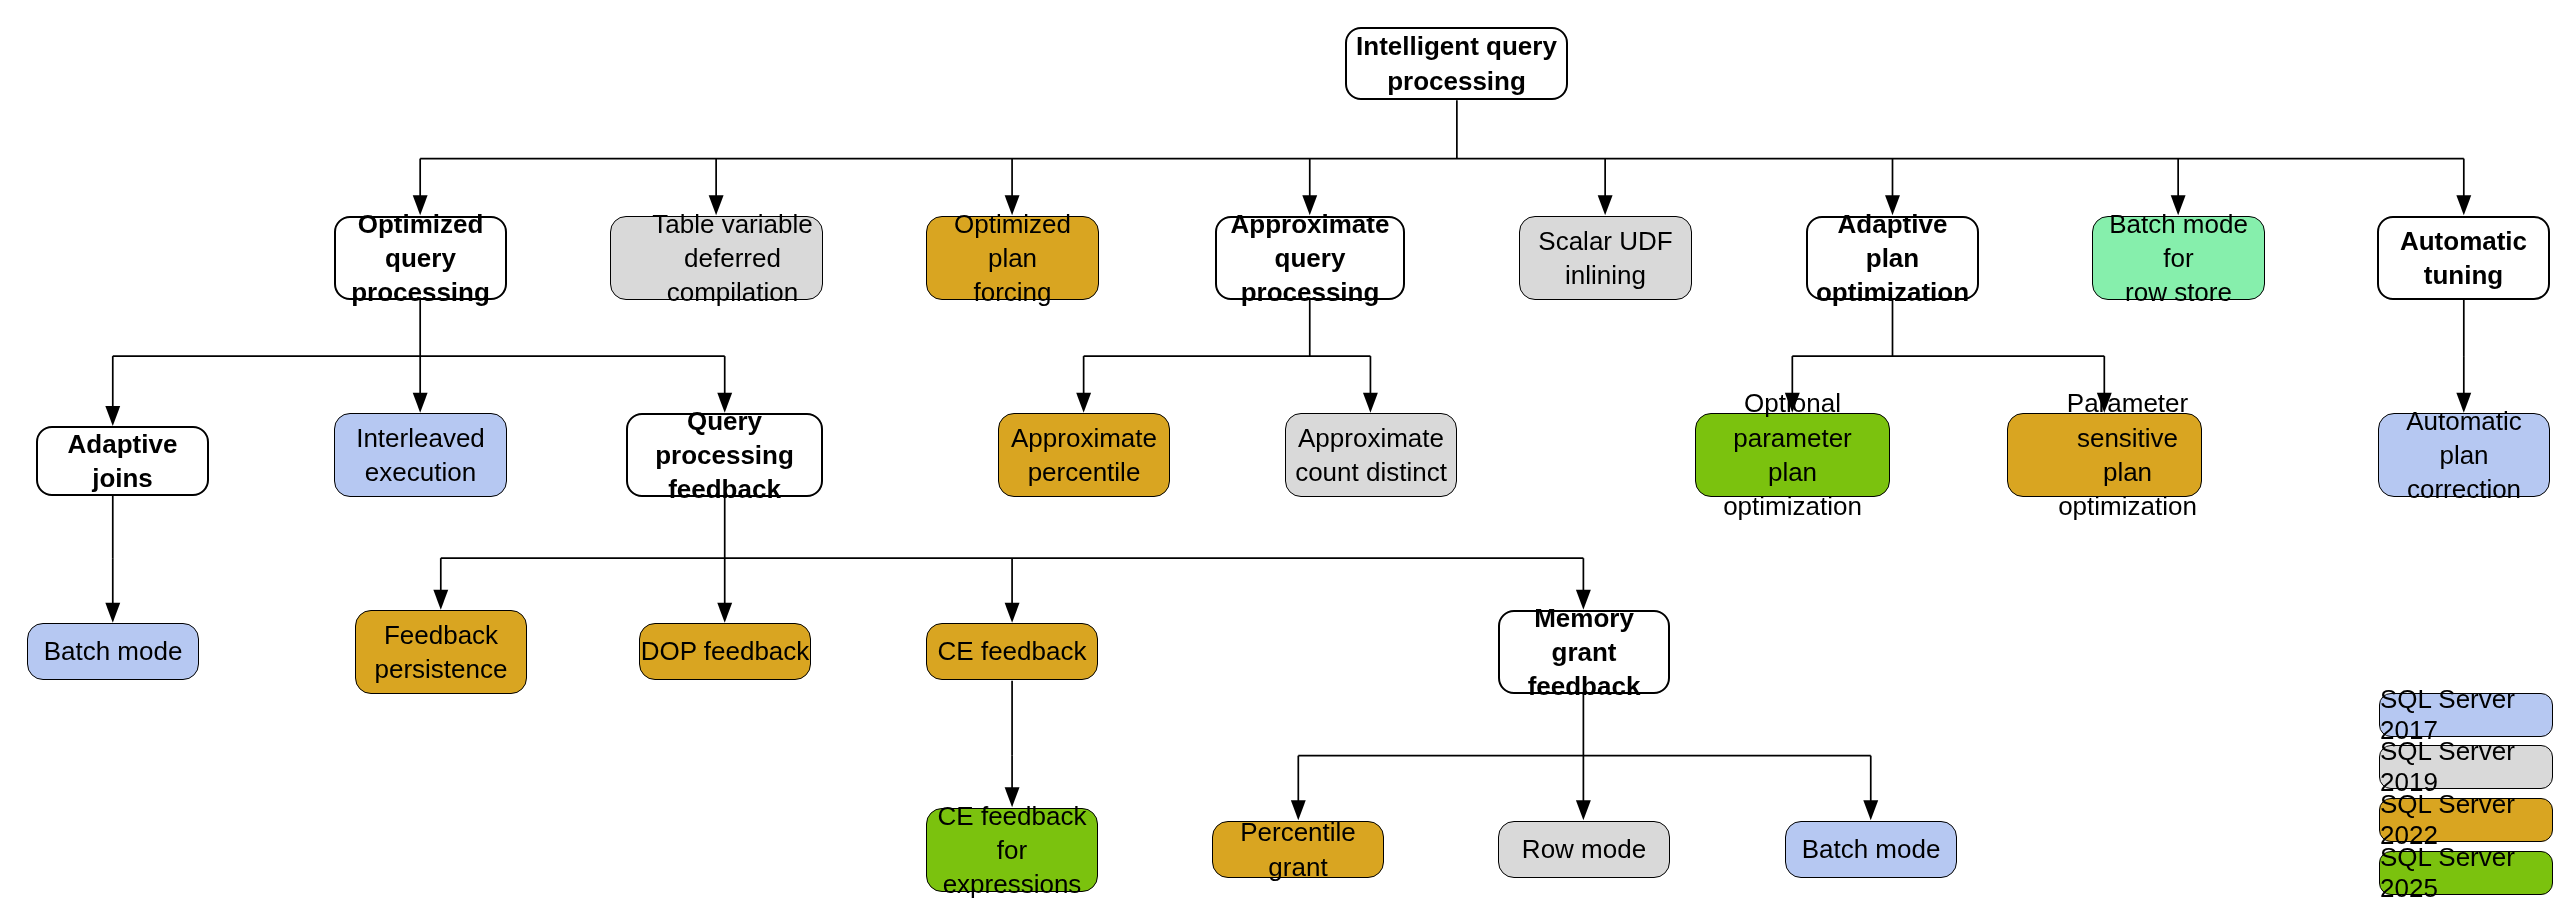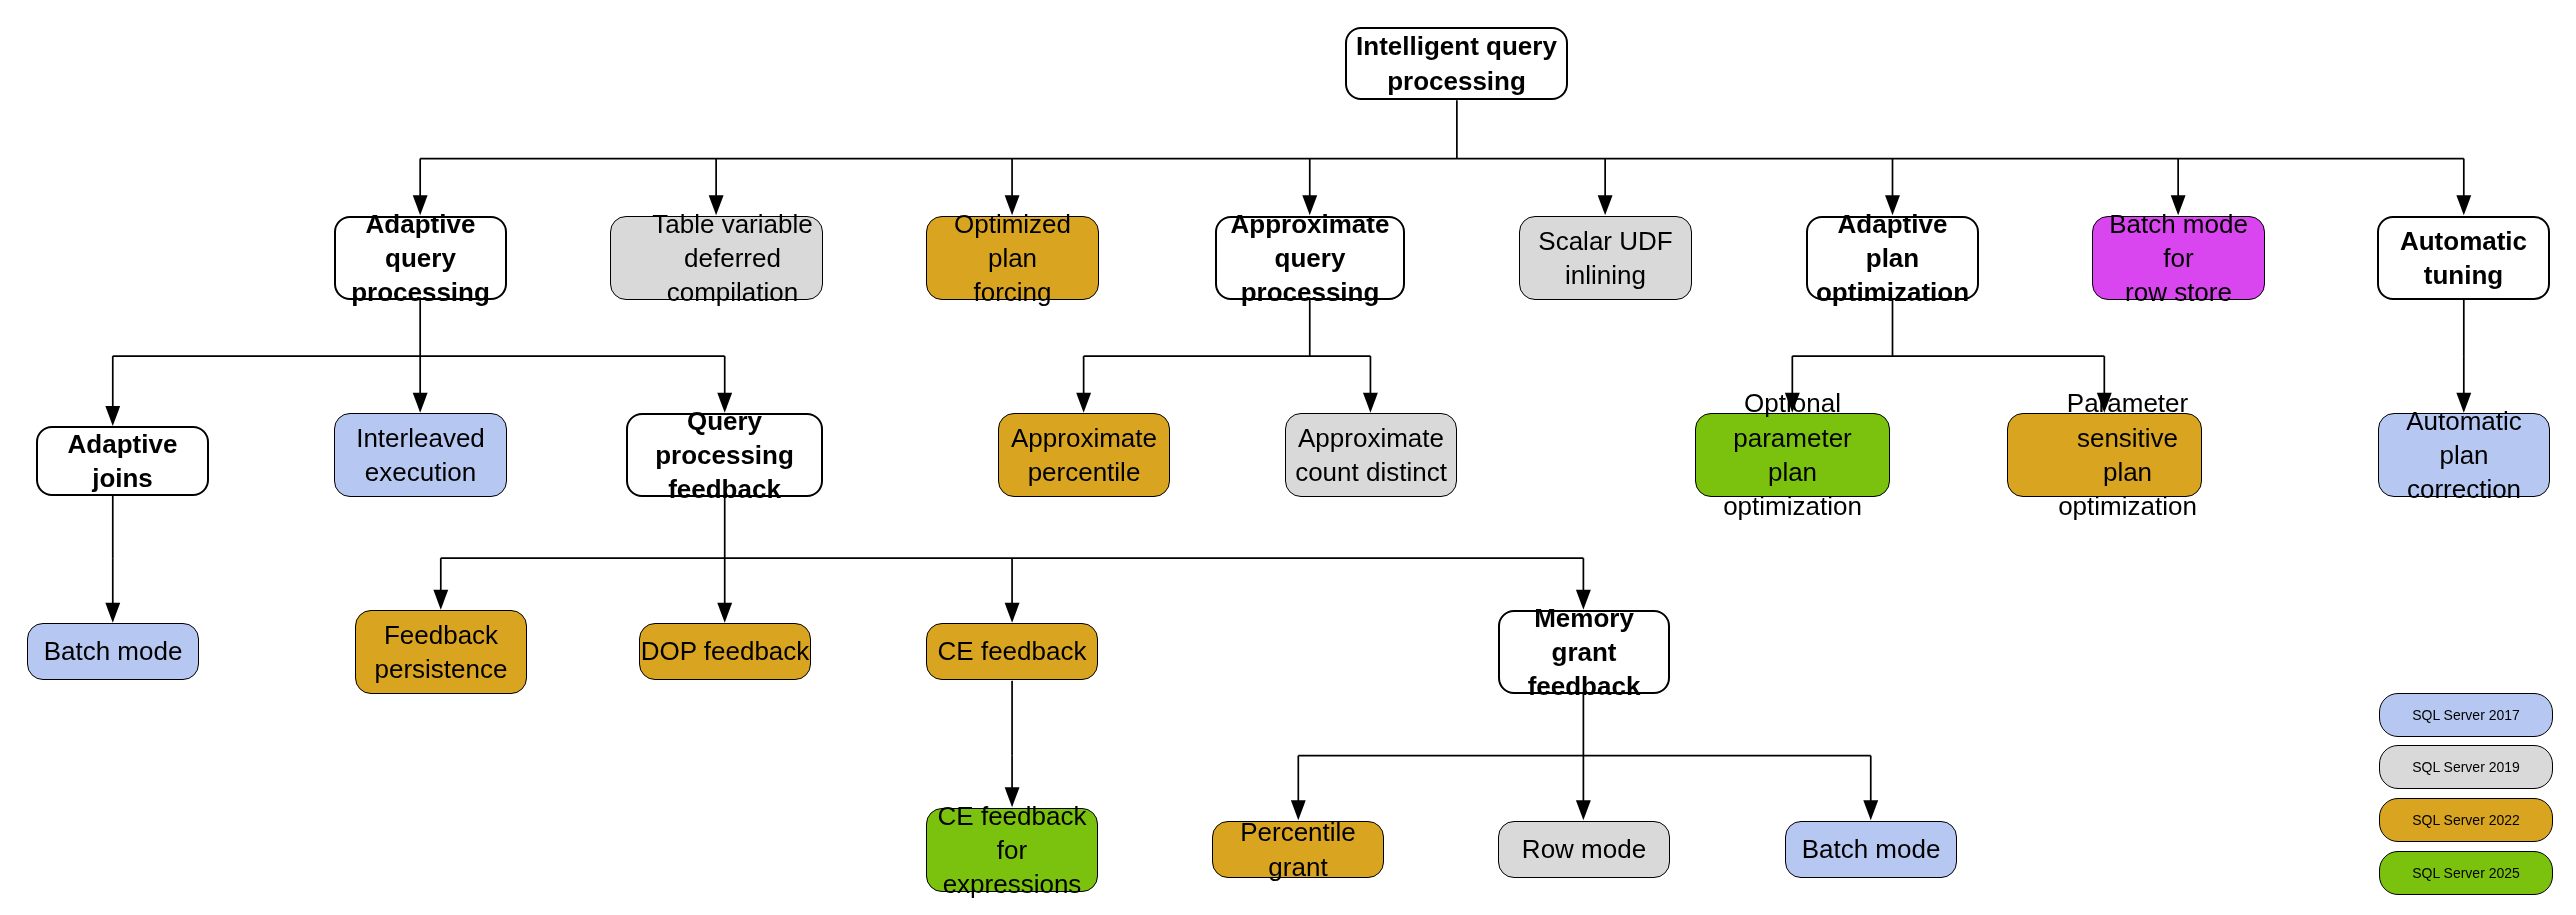--- a/index.html
+++ b/index.html
@@ -28,22 +28,22 @@
     background: #ffffff;
   }
   .node.plain { font-weight: bold; border-width: 2.3px; }
   .legend-chip {
     position: absolute;
     box-sizing: border-box;
     display: flex;
     align-items: center;
     justify-content: center;
     border: 1.7px solid #000000;
-    border-radius: 19px;
-    font-size: 14px;
+    border-radius: 12px;
+    font-size: 26px;
     color: #000000;
   }
 </style>
 </head>
 <body>
 
 <div class="canvas">
   <svg id="edges" viewBox="0 0 4500 1600">
       <path d="M 2545 175 V 277" stroke="#000000" stroke-width="3" fill="none"></path>
       <path d="M 734 277 H 4304" stroke="#000000" stroke-width="3" fill="none"></path>
@@ -110,21 +110,21 @@
       <polygon points="2753,1398 2779,1398 2766,1433" fill="#000000"></polygon>
       <path d="M 3268 1320 V 1402" stroke="#000000" stroke-width="3" fill="none"></path>
       <polygon points="3255,1398 3281,1398 3268,1433" fill="#000000"></polygon>
     </svg>
   <div id="nodes">
       <div class="node plain" style="left: 1345px; top: 27px; width: 223px; height: 73px; background: rgb(255, 255, 255);">
         <span>Intelligent query</span>
         <span>processing</span>
       </div>
       <div class="node plain" style="left: 334px; top: 216px; width: 173px; height: 84px; background: rgb(255, 255, 255);">
-        <span>Adaptive query</span>
+        <span>Optimized query</span>
         <span>processing</span>
       </div>
       <div class="node colored" style="left: 610px; top: 216px; width: 213px; height: 84px; background: rgb(217, 217, 217); padding-left: 32px;">
         <span>Table variable</span>
         <span>deferred compilation</span>
       </div>
       <div class="node colored" style="left: 926px; top: 216px; width: 173px; height: 84px; background: rgb(217, 165, 33);">
         <span>Optimized plan</span>
         <span>forcing</span>
       </div>
@@ -133,21 +133,21 @@
         <span>query processing</span>
       </div>
       <div class="node colored" style="left: 1519px; top: 216px; width: 173px; height: 84px; background: rgb(217, 217, 217);">
         <span>Scalar UDF</span>
         <span>inlining</span>
       </div>
       <div class="node plain" style="left: 1806px; top: 216px; width: 173px; height: 84px; background: rgb(255, 255, 255);">
         <span>Adaptive plan</span>
         <span>optimization</span>
       </div>
-      <div class="node colored" style="left: 2092px; top: 216px; width: 173px; height: 84px; background: #d946ef;">
+      <div class="node colored" style="left: 2092px; top: 216px; width: 173px; height: 84px; background: #86efac;">
         <span>Batch mode for</span>
         <span>row store</span>
       </div>
       <div class="node plain" style="left: 2377px; top: 216px; width: 173px; height: 84px; background: rgb(255, 255, 255);">
         <span>Automatic</span>
         <span>tuning</span>
       </div>
       <div class="node plain" style="left: 36px; top: 426px; width: 173px; height: 70px; background: rgb(255, 255, 255);">
         <span>Adaptive joins</span>
       </div>

